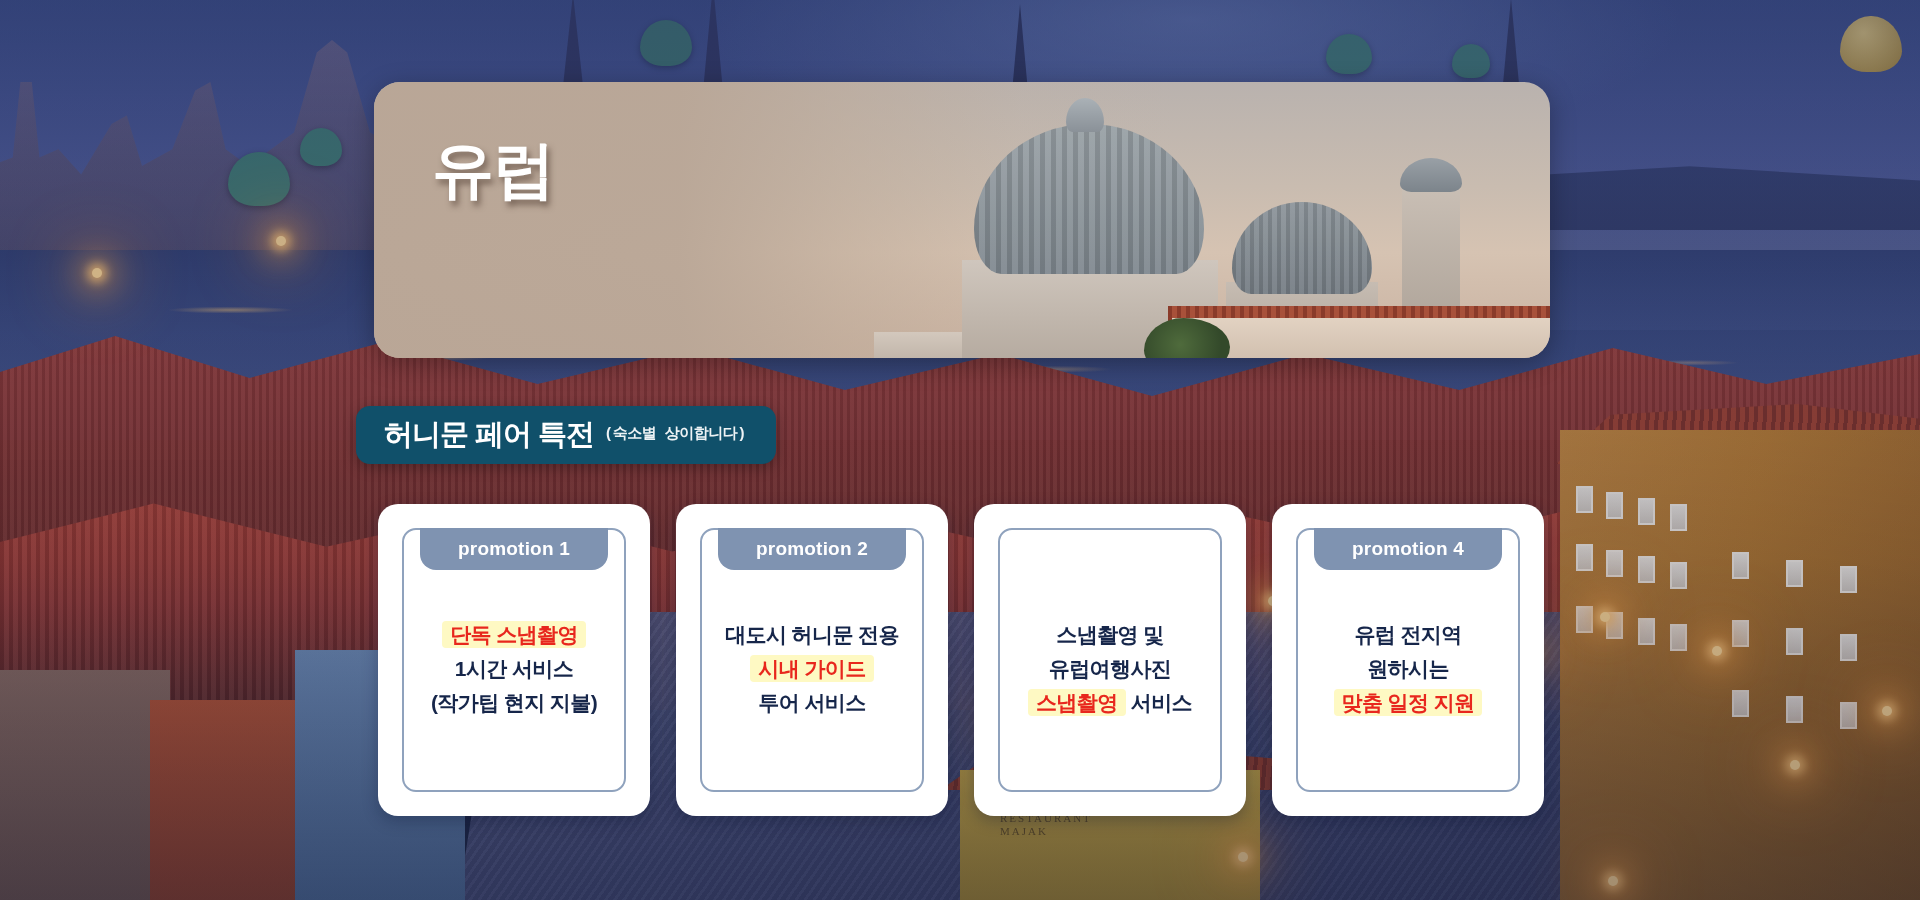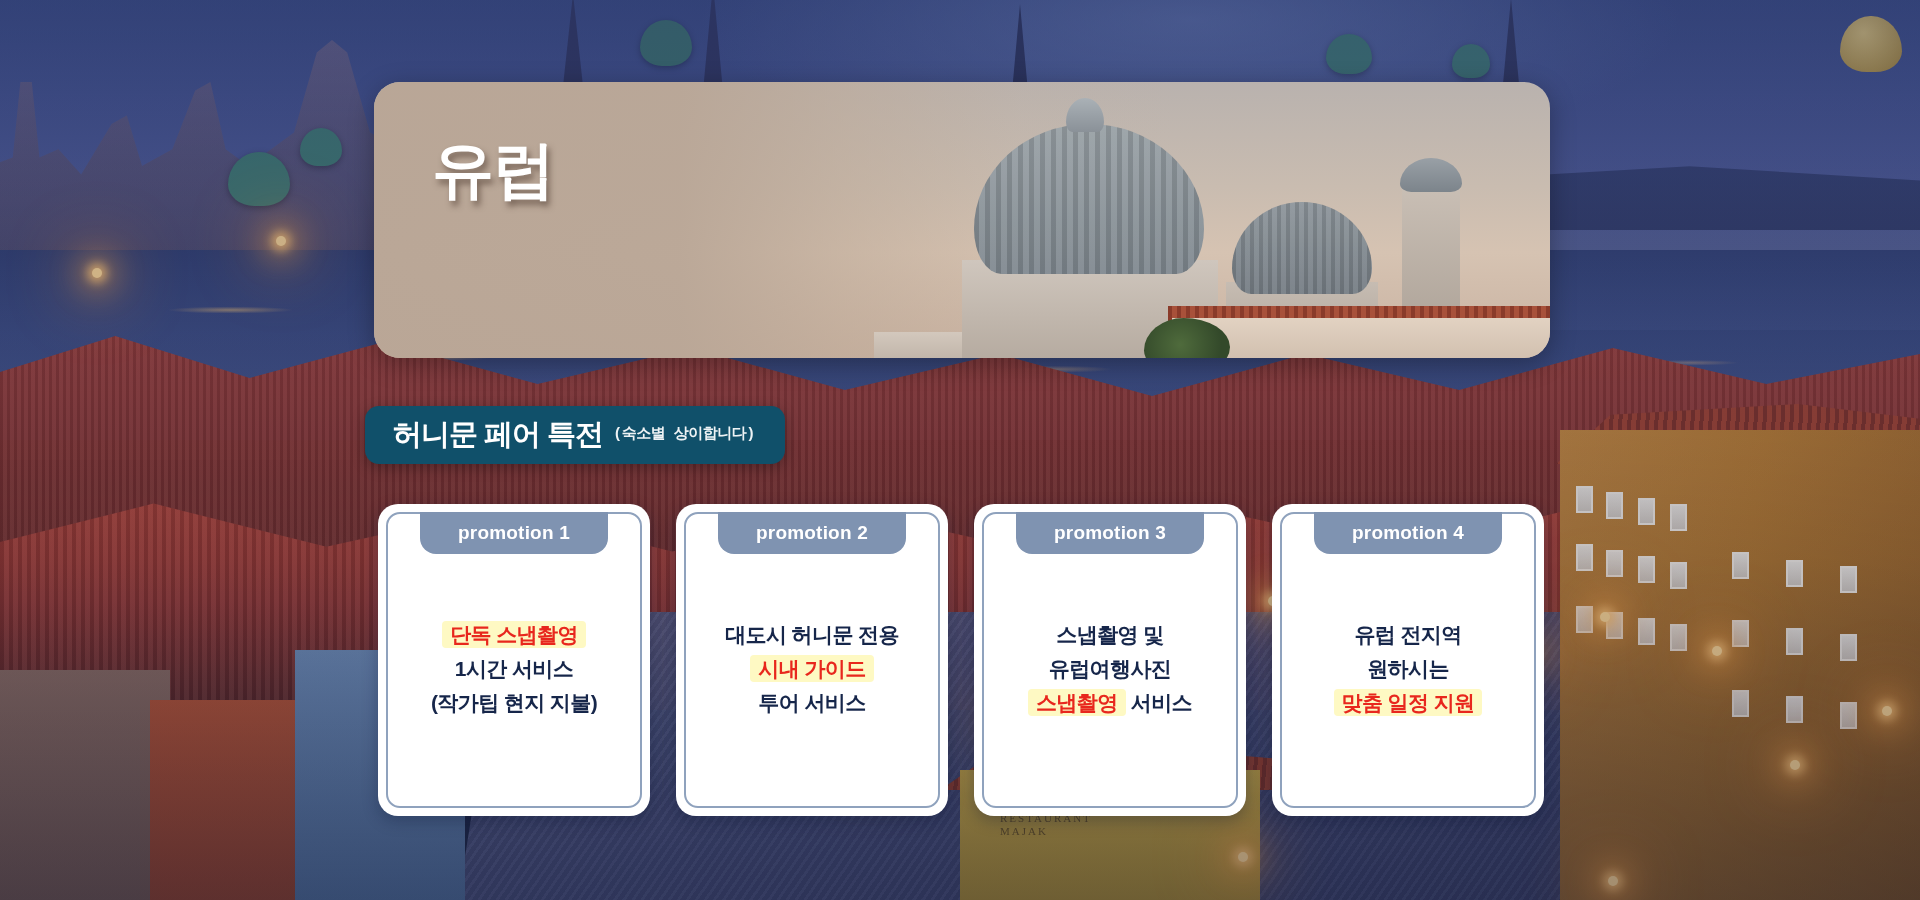--- a/index.html
+++ b/index.html
@@ -257,21 +257,21 @@
     text-shadow:3px 4px 5px rgba(60,40,30,.48);
   }
   .hero-line2 {
     font-size:62px; font-weight:700; color:#ffffff; line-height:1.15;
     letter-spacing:-1px; margin-top:4px;
     text-shadow:3px 5px 6px rgba(60,40,30,.52);
   }
 
   
   .badge {
-    position:absolute; left:365px; top:406px;
+    position:absolute; left:356px; top:406px;
     height:58px; padding:0 30px 0 28px;
     display:flex; align-items:center; gap:10px;
     background:#10506a;
     border-radius:14px;
     box-shadow:0 4px 14px rgba(0,0,0,.28);
     z-index:5;
   }
   .badge-title {
     font-size:29px; font-weight:700; color:#ffffff; letter-spacing:-1px;
   }
@@ -283,21 +283,21 @@
 
   
   .cards {
     position:absolute; left:378px; top:504px;
     display:flex; gap:26px; z-index:5;
   }
   .card-shell {
     width:272px; height:312px;
     background:#ffffff;
     border-radius:20px;
-    padding:8px;
+    padding:24px;
     box-shadow:0 5px 16px rgba(10,20,50,.30);
   }
   .card-inner {
     position:relative;
     width:100%; height:100%;
     border:2px solid #8fa2bd;
     border-radius:14px;
     background:#ffffff;
     display:flex; align-items:center; justify-content:center;
   }
@@ -460,23 +460,20 @@
           </div>
           <div class="card-body">
             <div class="card-line">대도시 허니문 전용</div>
             <div class="card-line"><span class="hl">시내 가이드</span></div>
             <div class="card-line">투어 서비스</div>
           </div>
         </div>
       </div>
       <div class="card-shell">
         <div class="card-inner">
-          <div class="card-tab">
-            <span class="card-tab-label">promotion 3</span>
-          </div>
           <div class="card-body">
             <div class="card-line">스냅촬영 및</div>
             <div class="card-line">유럽여행사진</div>
             <div class="card-line"><span class="hl">스냅촬영</span><span> 서비스</span></div>
           </div>
         </div>
       </div>
       <div class="card-shell">
         <div class="card-inner">
           <div class="card-tab">

